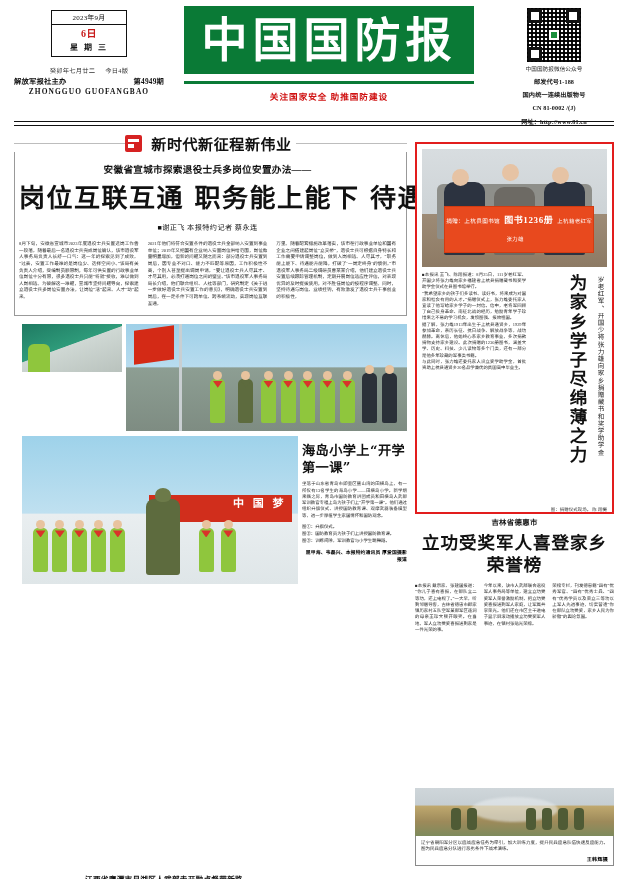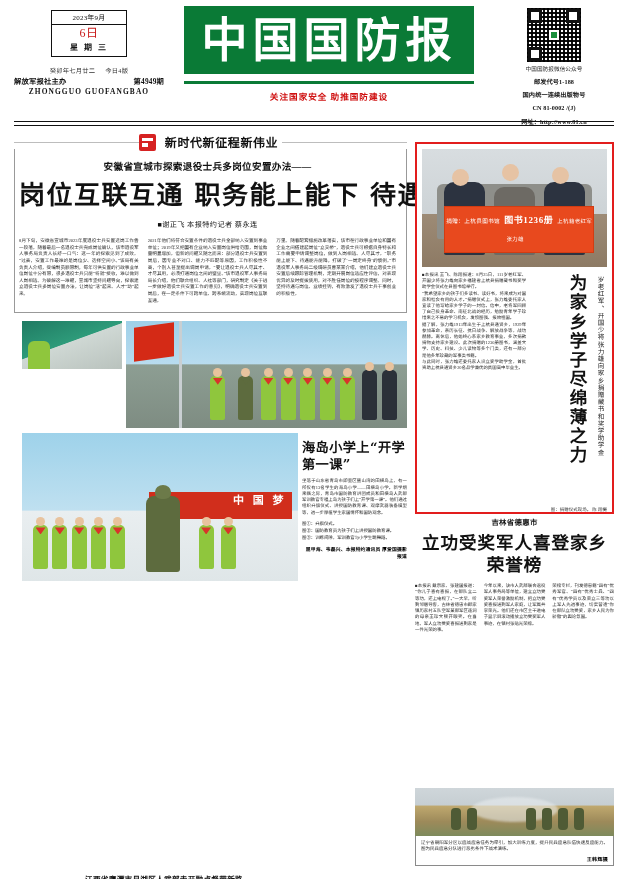--- a/index.html
+++ b/index.html
@@ -10,21 +10,21 @@
     overflow: hidden;
   }
   .page { position: relative; width: 628px; height: 879px; background:#fff; padding: 0; }
 
   
   .masthead { position: relative; height: 118px; padding: 6px 14px 0 14px; display: flex; align-items: flex-start; }
 
   .mh-left { width: 150px; padding-top: 4px; display:flex; flex-direction:column; align-items:center; }
   .datebox { width: 76px; border: 1.5px solid #111; background:#fff; text-align:center; padding: 2px 0 3px 0; }
   .datebox .ym { font-size: 7px; color:#111; letter-spacing:.2px; line-height:11px; border-bottom:.8px solid #111;text-align:center; }
-  .datebox .dd { font-size: 12px; font-weight: 400; color:#c81a1a; line-height: 17px; letter-spacing: .5px; }
+  .datebox .dd { font-size: 10px; font-weight: 700; color:#c81a1a; line-height: 17px; letter-spacing: .5px; }
   .datebox .wk { font-size: 8px; font-weight:700; color:#111; line-height: 11px; letter-spacing: 2px; }
 
   .mh-meta { margin-top: 9px; text-align:center; width: 150px; }
   .mh-meta .row1 { font-size: 6.3px; color:#333; letter-spacing:.2px; display:flex; justify-content:center; gap:10px; line-height:9px; }
   .mh-meta .row2 { font-size: 7.3px; color:#111; font-weight:700; letter-spacing:.2px; display:flex; justify-content:space-between; gap:10px; line-height:11px; margin-top:1px;}
   .mh-meta .pinyin { font-size: 7.4px; font-weight:700; letter-spacing: 1.1px; color:#111; margin-top:0; line-height:10px; }
 
   .mh-center { flex: 1; display:flex; flex-direction:column; align-items:center; padding-top: 0px; }
   .nameplate { background: #0a7a36; width: 290px; height: 68px; display:flex; align-items:center; justify-content:center; }
   .nameplate .glyphs { color:#fff; font-size: 46px; font-weight: 700; letter-spacing: 5px; font-family: "DejaVu Serif", serif; line-height: 50px; white-space:nowrap; transform: scaleY(1.04); }
@@ -50,21 +50,21 @@
   
   .content { position:relative; padding: 6px 14px 0 14px; }
 
   
   .colbanner { display:flex; align-items:center; justify-content:center; gap:0; width: 393px; margin: 2px 0 0 0; }
   .colbanner .lline { flex:1; height:1px; background:#bdbdbd; }
   .colbanner .rline { flex:1; height:1px; background:#bdbdbd; }
   .cb-logo { width:17px; height:17px; background:#d62222; border-radius:2px; position:relative; margin-right:5px; flex:none;}
   .cb-logo:before{content:""; position:absolute; left:3px; top:4px; width:11px;height:3px;background:#fff;}
   .cb-logo:after{content:""; position:absolute; left:3px; top:9px; width:6px;height:4px;background:#fff;}
-  .cb-text { font-size: 12px; font-weight:700; color:#111; letter-spacing:.6px; white-space:nowrap; padding:0 4px; }
+  .cb-text { font-size: 15px; font-weight:700; color:#111; letter-spacing:.6px; white-space:nowrap; padding:0 4px; }
 
   .leadwrap { width: 393px; border: .8px solid #999; border-top:none; padding: 10px 10px 8px 4px; margin-top:-2px; }
   .shoulder { text-align:center; font-size: 9.6px; font-weight:700; color:#111; letter-spacing:.3px; }
   .leadhead { text-align:center; font-size: 26px; font-weight:700; color:#111; letter-spacing: 1.5px; margin-top: 7px; line-height: 30px; white-space:nowrap; font-family:"DejaVu Serif",serif;}
   .byline { text-align:center; font-size: 7.2px; color:#111; margin-top: 9px; letter-spacing:.4px; }
 
   .cols3 { display:flex; gap: 9px; margin-top: 9px; }
   .col { flex:1; }
   .bodytext { font-size: 4.6px; line-height: 6.6px; color:#2a2a2a; text-align: justify; letter-spacing: 0px; word-break: break-all; }
 

